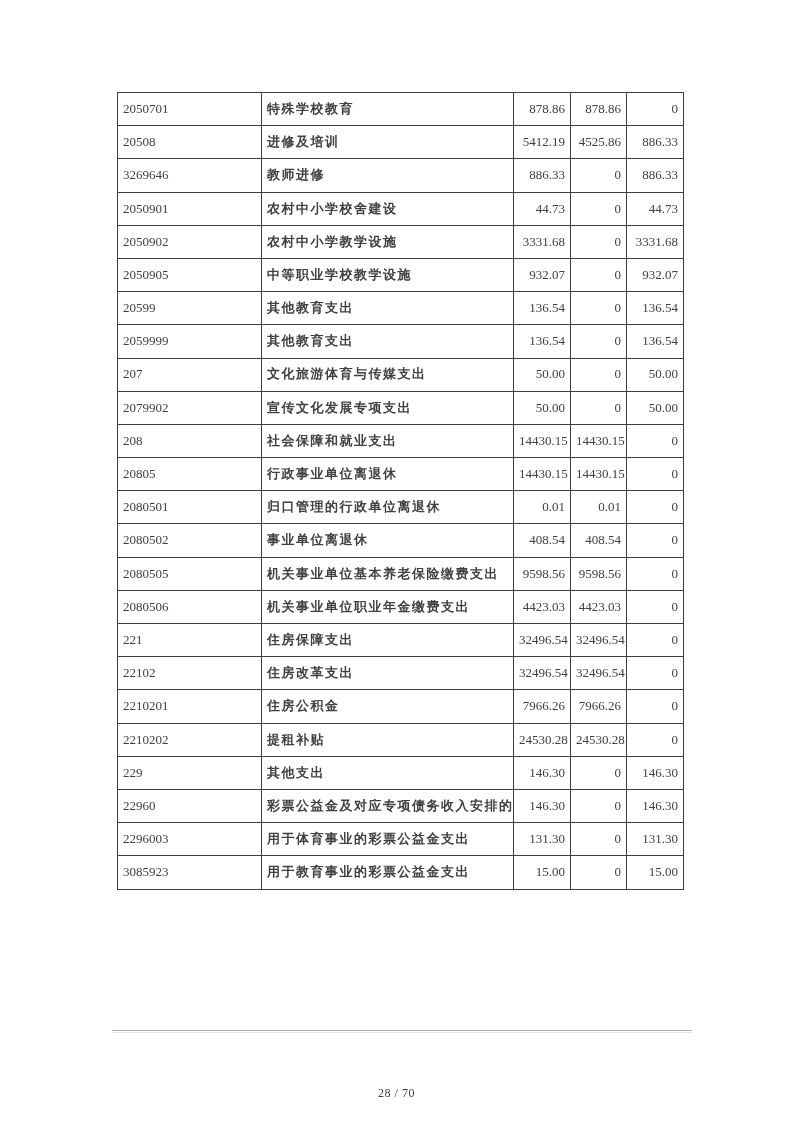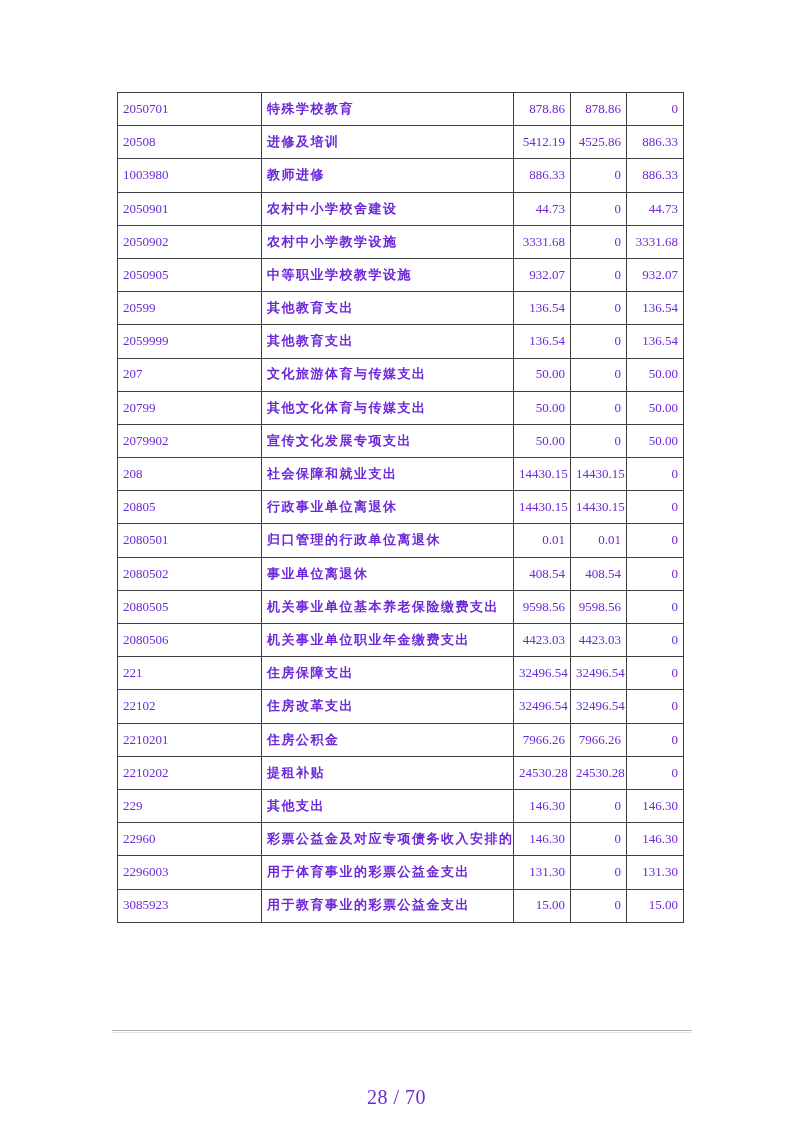--- a/index.html
+++ b/index.html
@@ -7,21 +7,21 @@
     padding: 0;
     background: #ffffff;
   }
   .page {
     position: relative;
     width: 793px;
     height: 1122px;
     background: #ffffff;
     overflow: hidden;
     font-family: "Liberation Serif", "DejaVu Serif", serif;
-    color: #6d28d9;
+    color: #404040;
   }
   table.budget {
     position: absolute;
     left: 117px;
     top: 92px;
     width: 566px;
     border-collapse: collapse;
     table-layout: fixed;
   }
   table.budget td {
@@ -55,21 +55,21 @@
     height: 1px;
     border-top: 1px solid #b3b3b3;
     border-bottom: 1px solid #e4e4e4;
   }
   .footer {
     position: absolute;
     left: 0;
     top: 1086px;
     width: 793px;
     text-align: center;
-    font-size: 20px;
+    font-size: 12px;
     letter-spacing: 0.5px;
   }
 </style>
 </head>
 <body>
 
 <div class="page">
 
   <table class="budget">
     <colgroup>
@@ -88,21 +88,21 @@
           <td class="c-num">0</td>
         </tr>
         <tr>
           <td class="c-code">20508</td>
           <td class="c-name">进修及培训</td>
           <td class="c-num">5412.19</td>
           <td class="c-num">4525.86</td>
           <td class="c-num">886.33</td>
         </tr>
         <tr>
-          <td class="c-code">1003980</td>
+          <td class="c-code">3269646</td>
           <td class="c-name">教师进修</td>
           <td class="c-num">886.33</td>
           <td class="c-num">0</td>
           <td class="c-num">886.33</td>
         </tr>
         <tr>
           <td class="c-code">2050901</td>
           <td class="c-name">农村中小学校舍建设</td>
           <td class="c-num">44.73</td>
           <td class="c-num">0</td>
@@ -132,27 +132,20 @@
         <tr>
           <td class="c-code">2059999</td>
           <td class="c-name">其他教育支出</td>
           <td class="c-num">136.54</td>
           <td class="c-num">0</td>
           <td class="c-num">136.54</td>
         </tr>
         <tr>
           <td class="c-code">207</td>
           <td class="c-name">文化旅游体育与传媒支出</td>
-          <td class="c-num">50.00</td>
-          <td class="c-num">0</td>
-          <td class="c-num">50.00</td>
-        </tr>
-        <tr>
-          <td class="c-code">20799</td>
-          <td class="c-name">其他文化体育与传媒支出</td>
           <td class="c-num">50.00</td>
           <td class="c-num">0</td>
           <td class="c-num">50.00</td>
         </tr>
         <tr>
           <td class="c-code">2079902</td>
           <td class="c-name">宣传文化发展专项支出</td>
           <td class="c-num">50.00</td>
           <td class="c-num">0</td>
           <td class="c-num">50.00</td>

